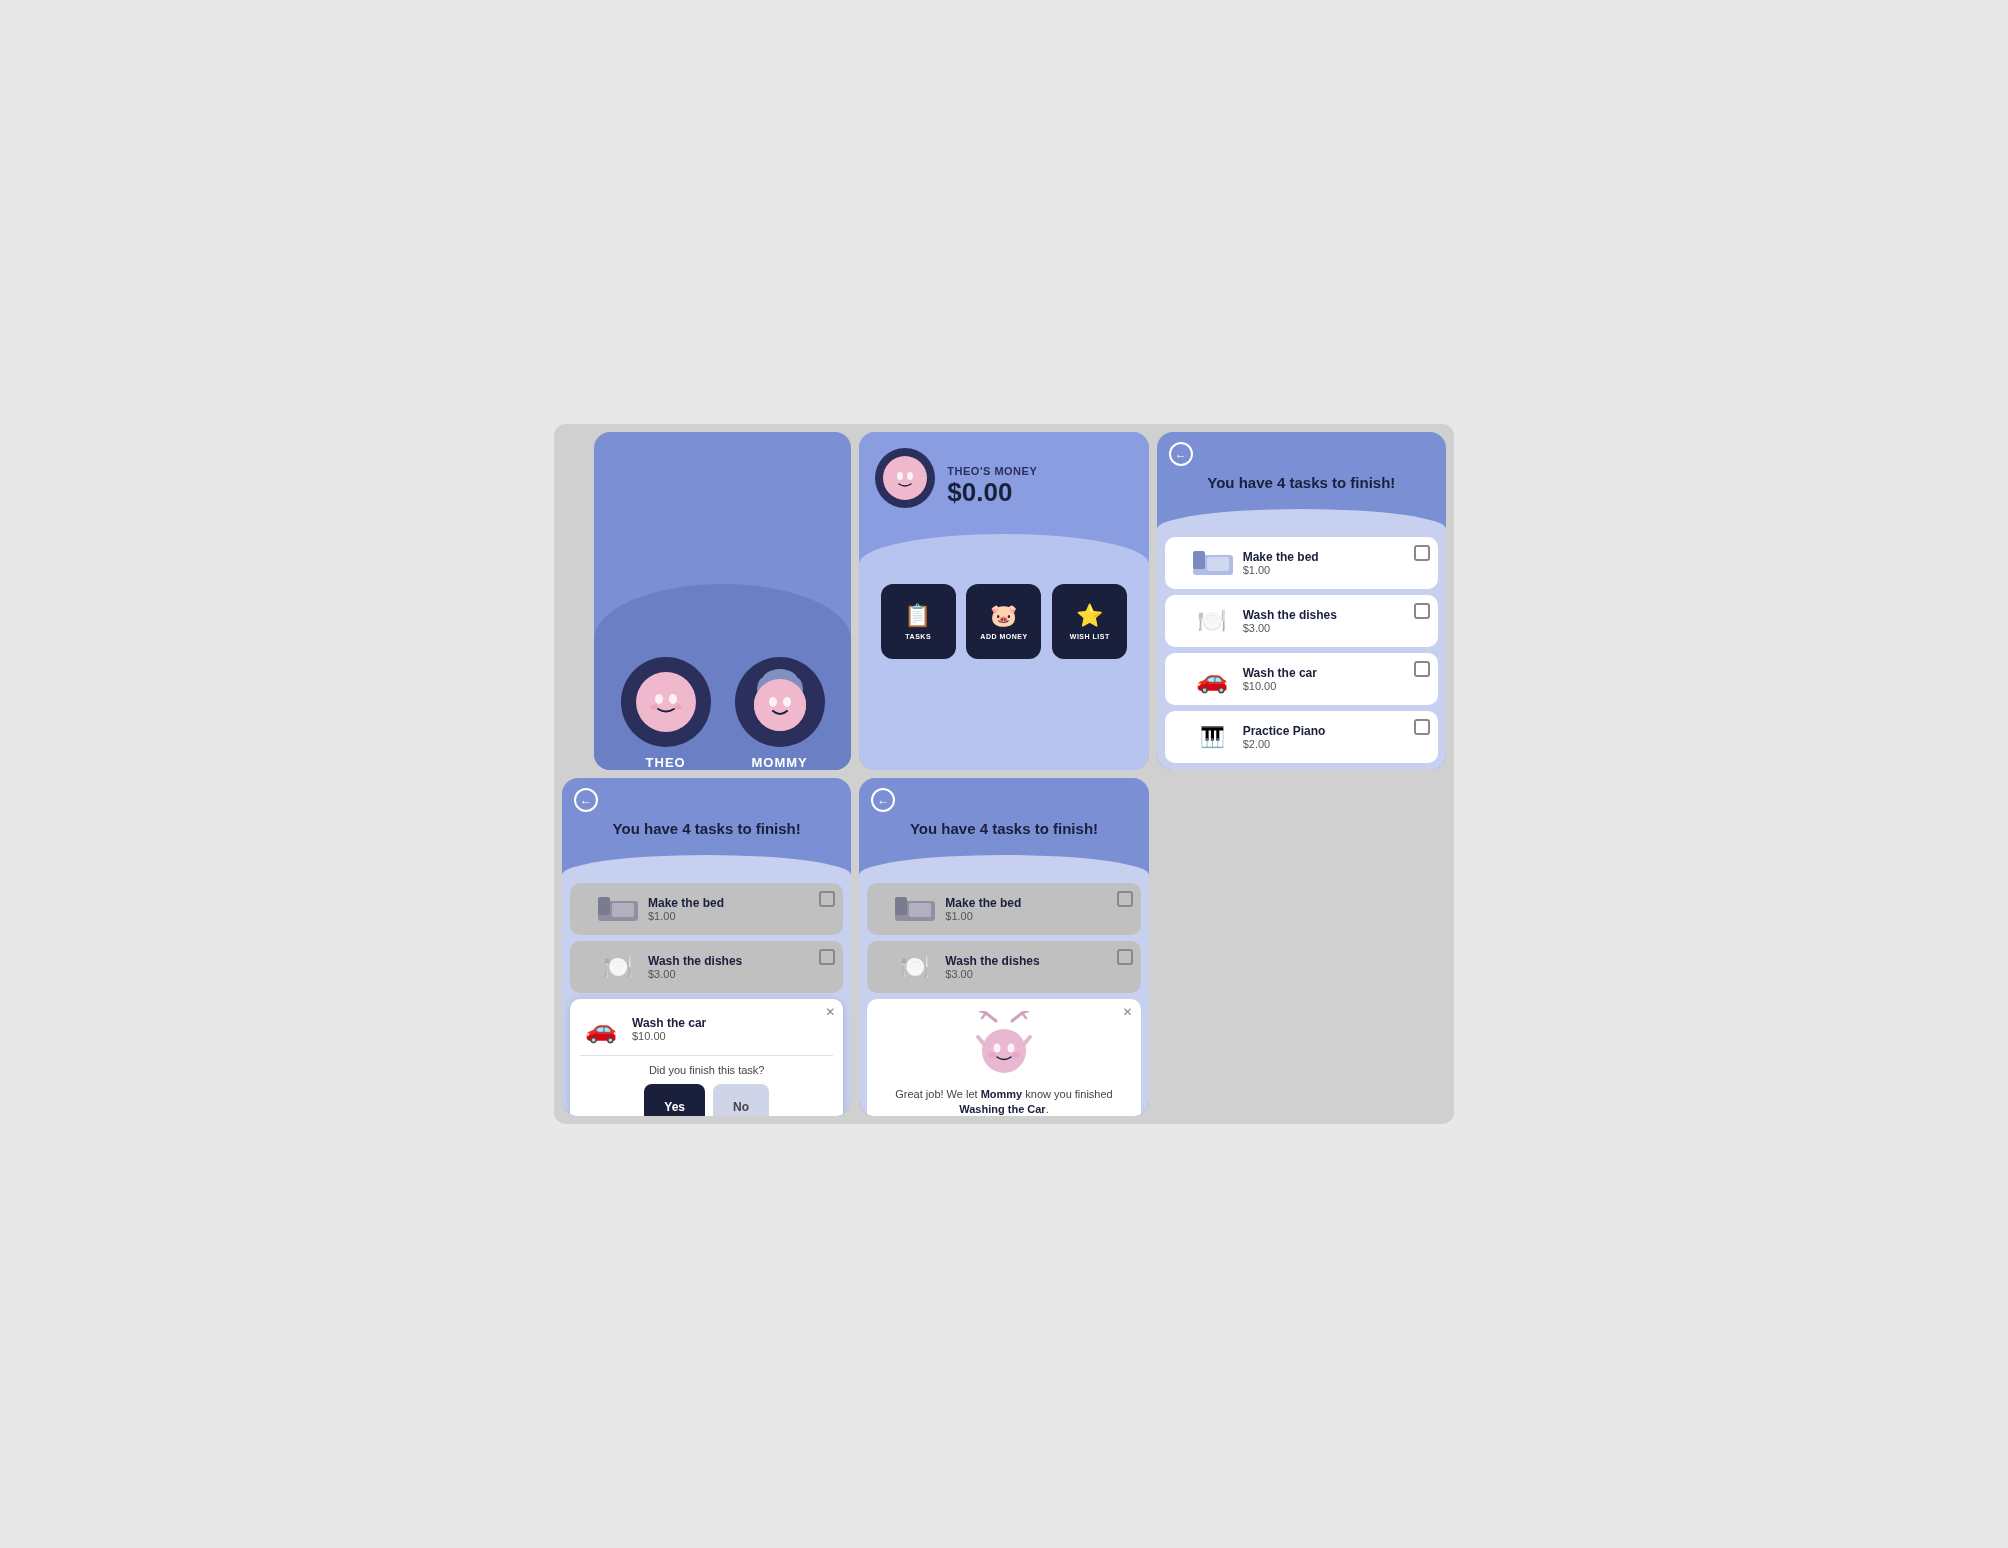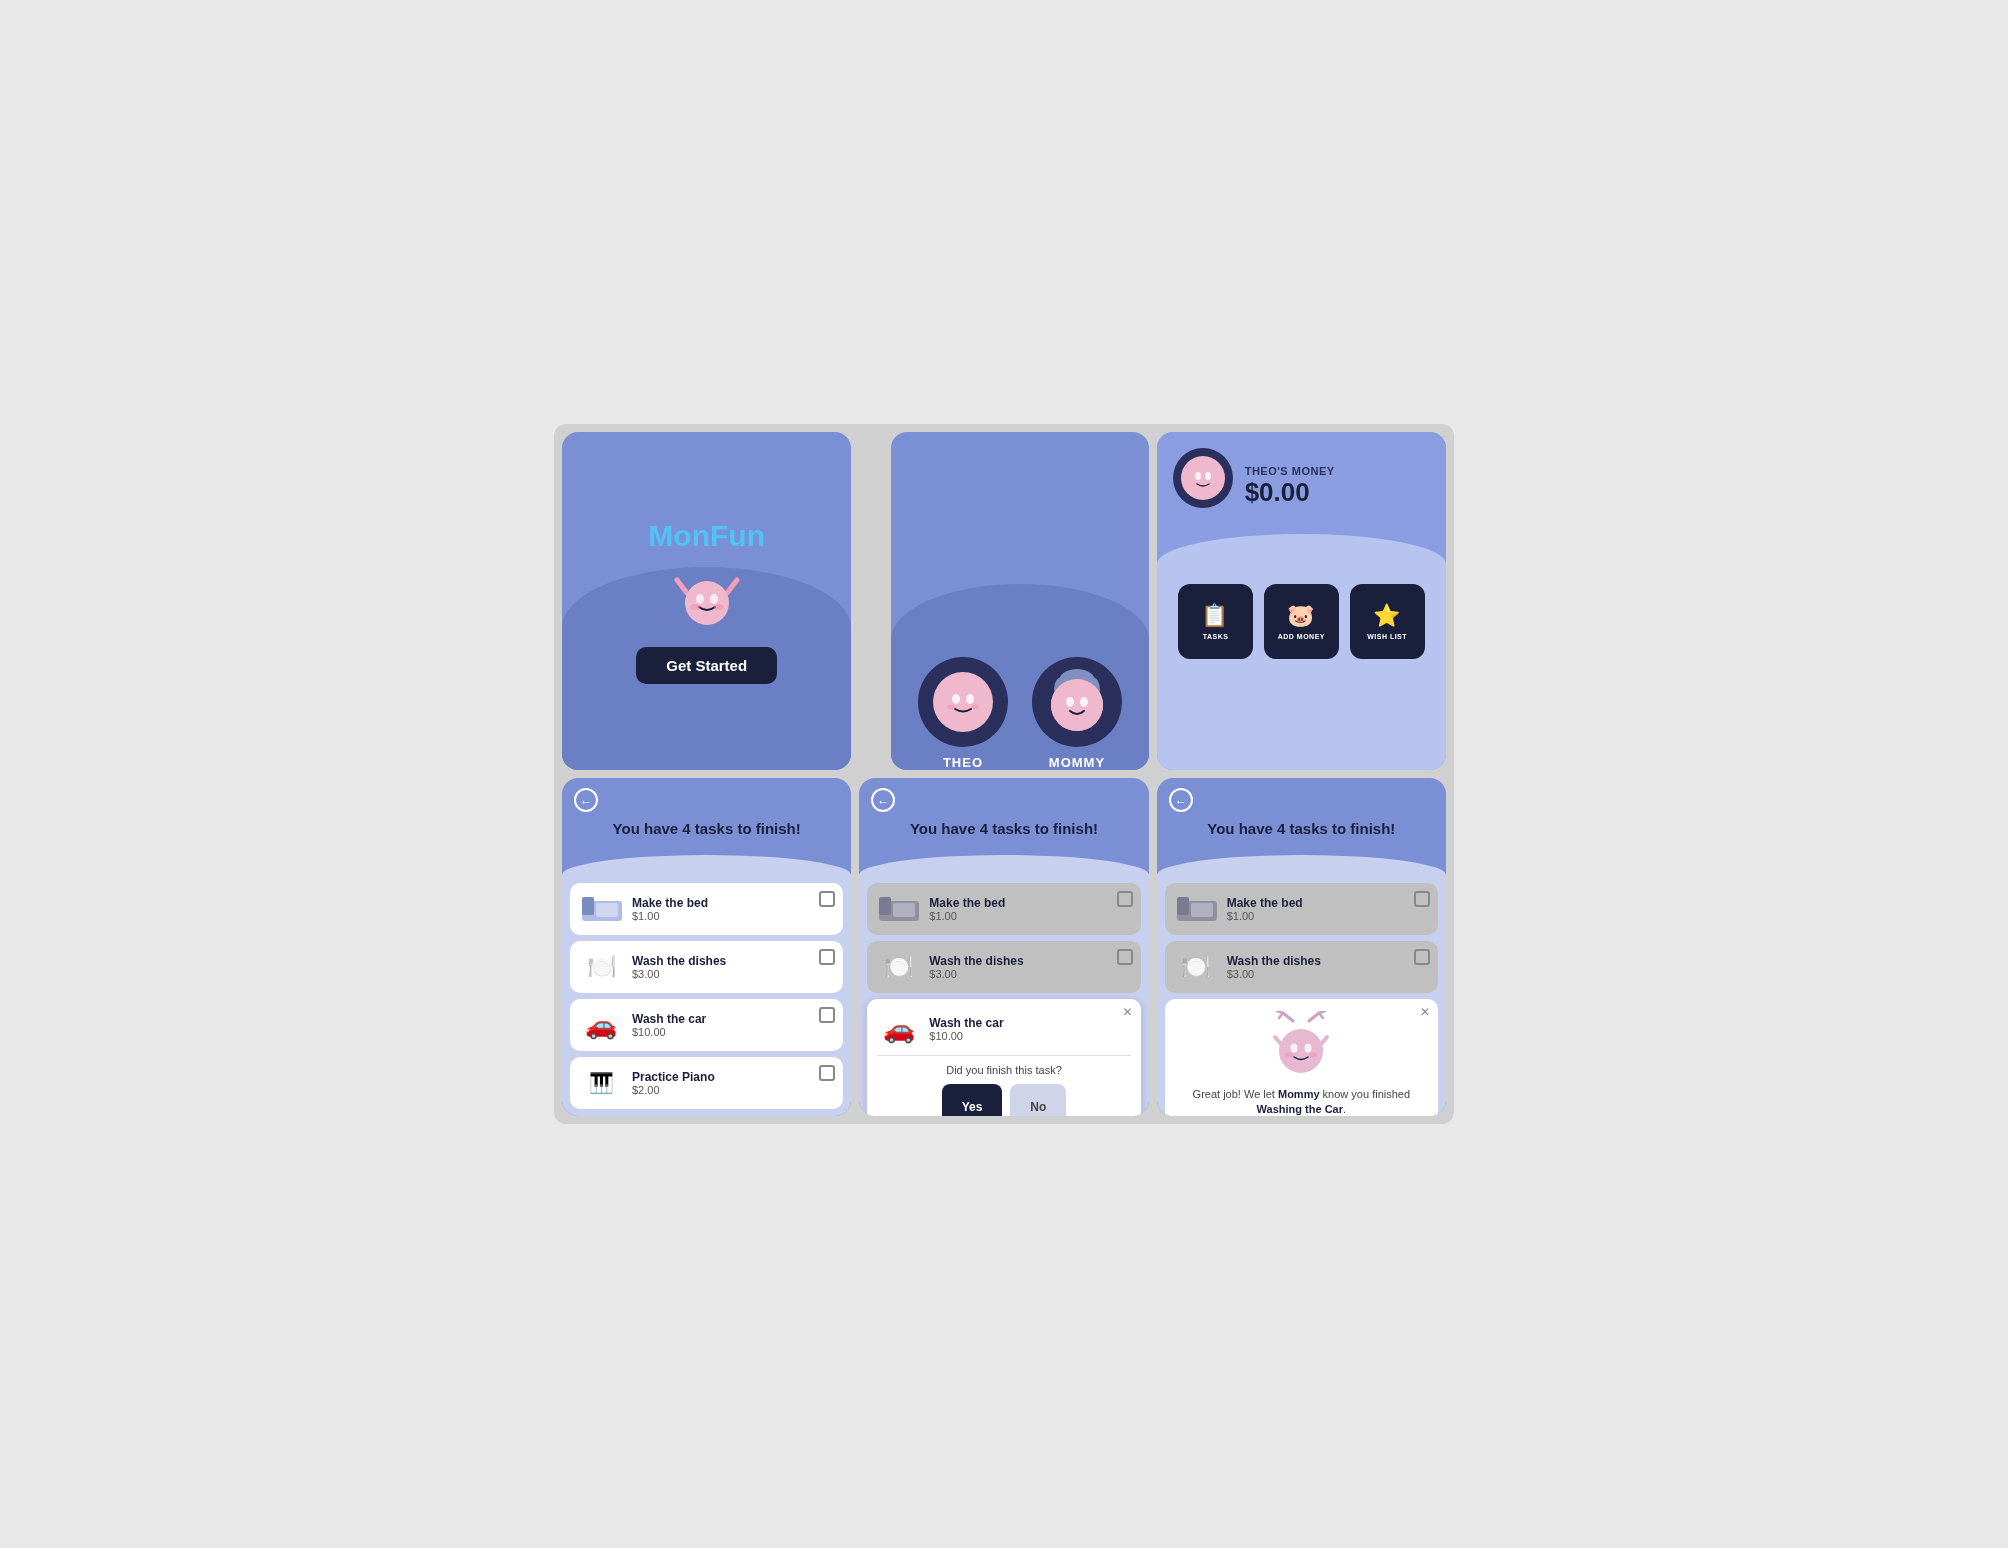--- a/index.html
+++ b/index.html
@@ -249,21 +249,21 @@
       flex: 1;
       padding: 8px;
       display: flex;
       flex-direction: column;
       gap: 6px;
       overflow: hidden;
     }
     .task-item {
       background: #fff;
       border-radius: 10px;
-      padding: 8px 10px;
+      padding: 8px 26px;
       display: flex;
       align-items: center;
       gap: 8px;
       position: relative;
     }
     .task-item.grayed {
       background: #c0c0c0;
     }
     .task-icon {
       width: 44px;
@@ -400,42 +400,20 @@
     .icon-piano {
       font-size: 20px;
       color: #8090c0;
     }
   </style>
 </head>
 <body>
 
 <div class="grid">
 
-  <div class="panel panel-1">
-    <div class="wave-bg"></div>
-    <div class="logo">
-      <span>Mon</span><span style="color:#4fc3f7">Fun</span>
-    </div>
-
-    <svg width="70" height="70" viewBox="0 0 70 70" style="z-index:2">
-
-      <line x1="15" y1="28" x2="5" y2="15" stroke="#f0a0b8" stroke-width="5" stroke-linecap="round"></line>
-      <line x1="55" y1="28" x2="65" y2="15" stroke="#f0a0b8" stroke-width="5" stroke-linecap="round"></line>
-
-      <circle cx="35" cy="38" r="22" fill="#f0b8cc"></circle>
-
-      <ellipse cx="28" cy="34" rx="4" ry="5" fill="#fff" opacity="0.7"></ellipse>
-      <ellipse cx="42" cy="34" rx="4" ry="5" fill="#fff" opacity="0.7"></ellipse>
-      <path d="M27 42 Q35 48 43 42" stroke="#1a1f3c" stroke-width="2" fill="none" stroke-linecap="round"></path>
-
-      <ellipse cx="23" cy="42" rx="5" ry="3" fill="#f090a8" opacity="0.5"></ellipse>
-      <ellipse cx="47" cy="42" rx="5" ry="3" fill="#f090a8" opacity="0.5"></ellipse>
-    </svg>
-    <button class="get-started-btn">Get Started</button>
-  </div>
 
   <div class="panel panel-2">
     <div class="wave-bg"></div>
     <div class="characters">
 
       <div class="character">
         <div class="char-circle">
           <svg width="70" height="70" viewBox="0 0 70 70">
             <circle cx="35" cy="35" r="30" fill="#f0b8cc"></circle>
             <ellipse cx="28" cy="32" rx="4" ry="5" fill="#fff" opacity="0.8"></ellipse>

